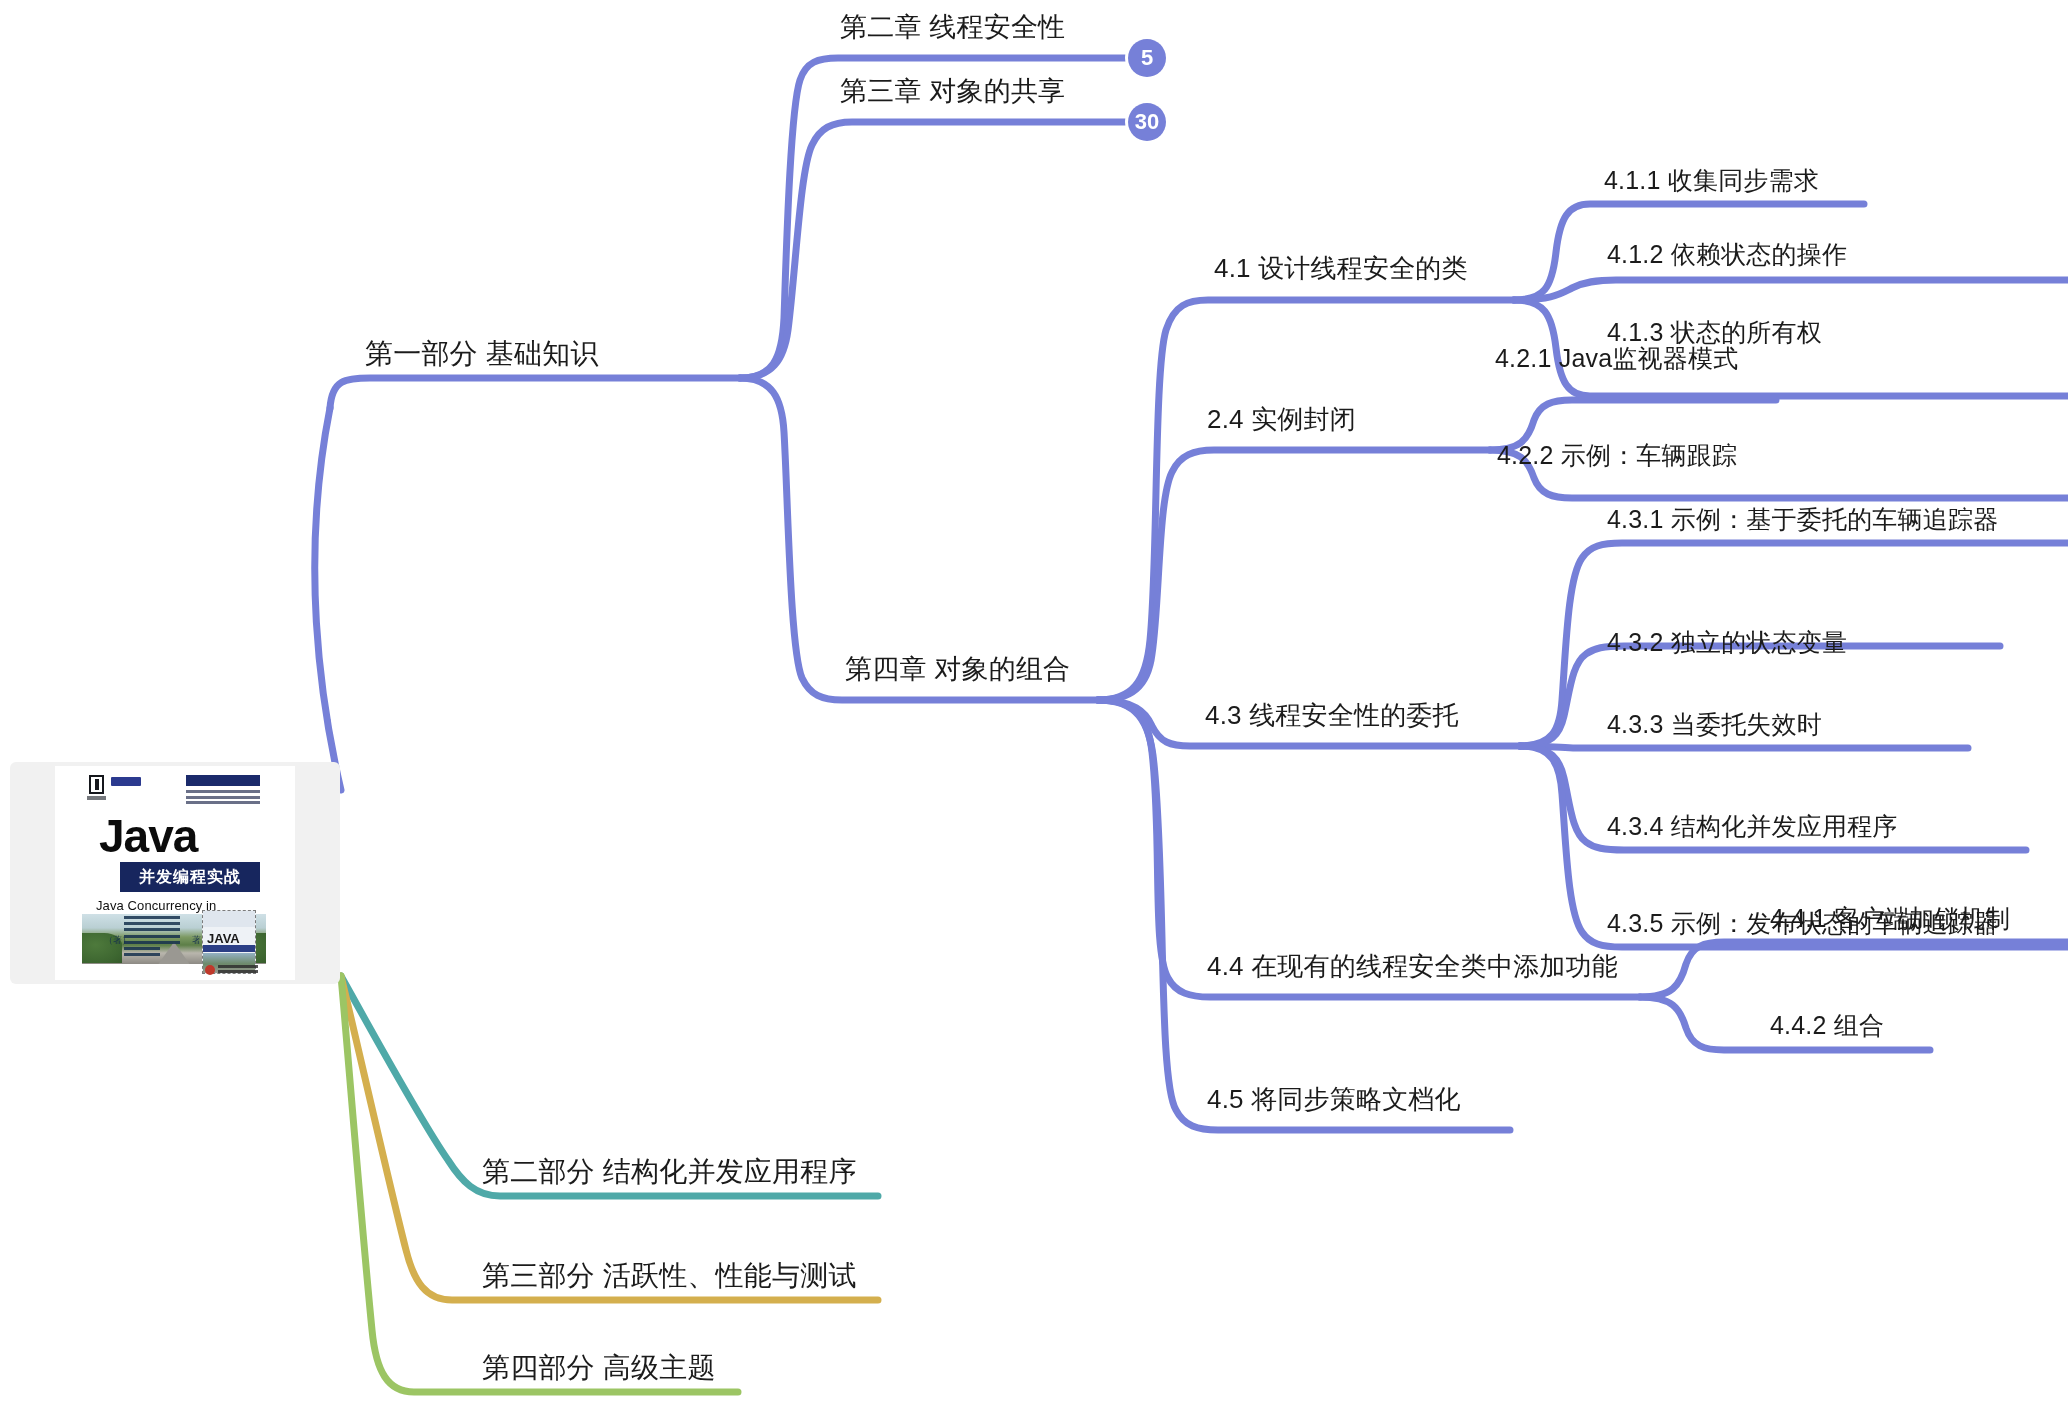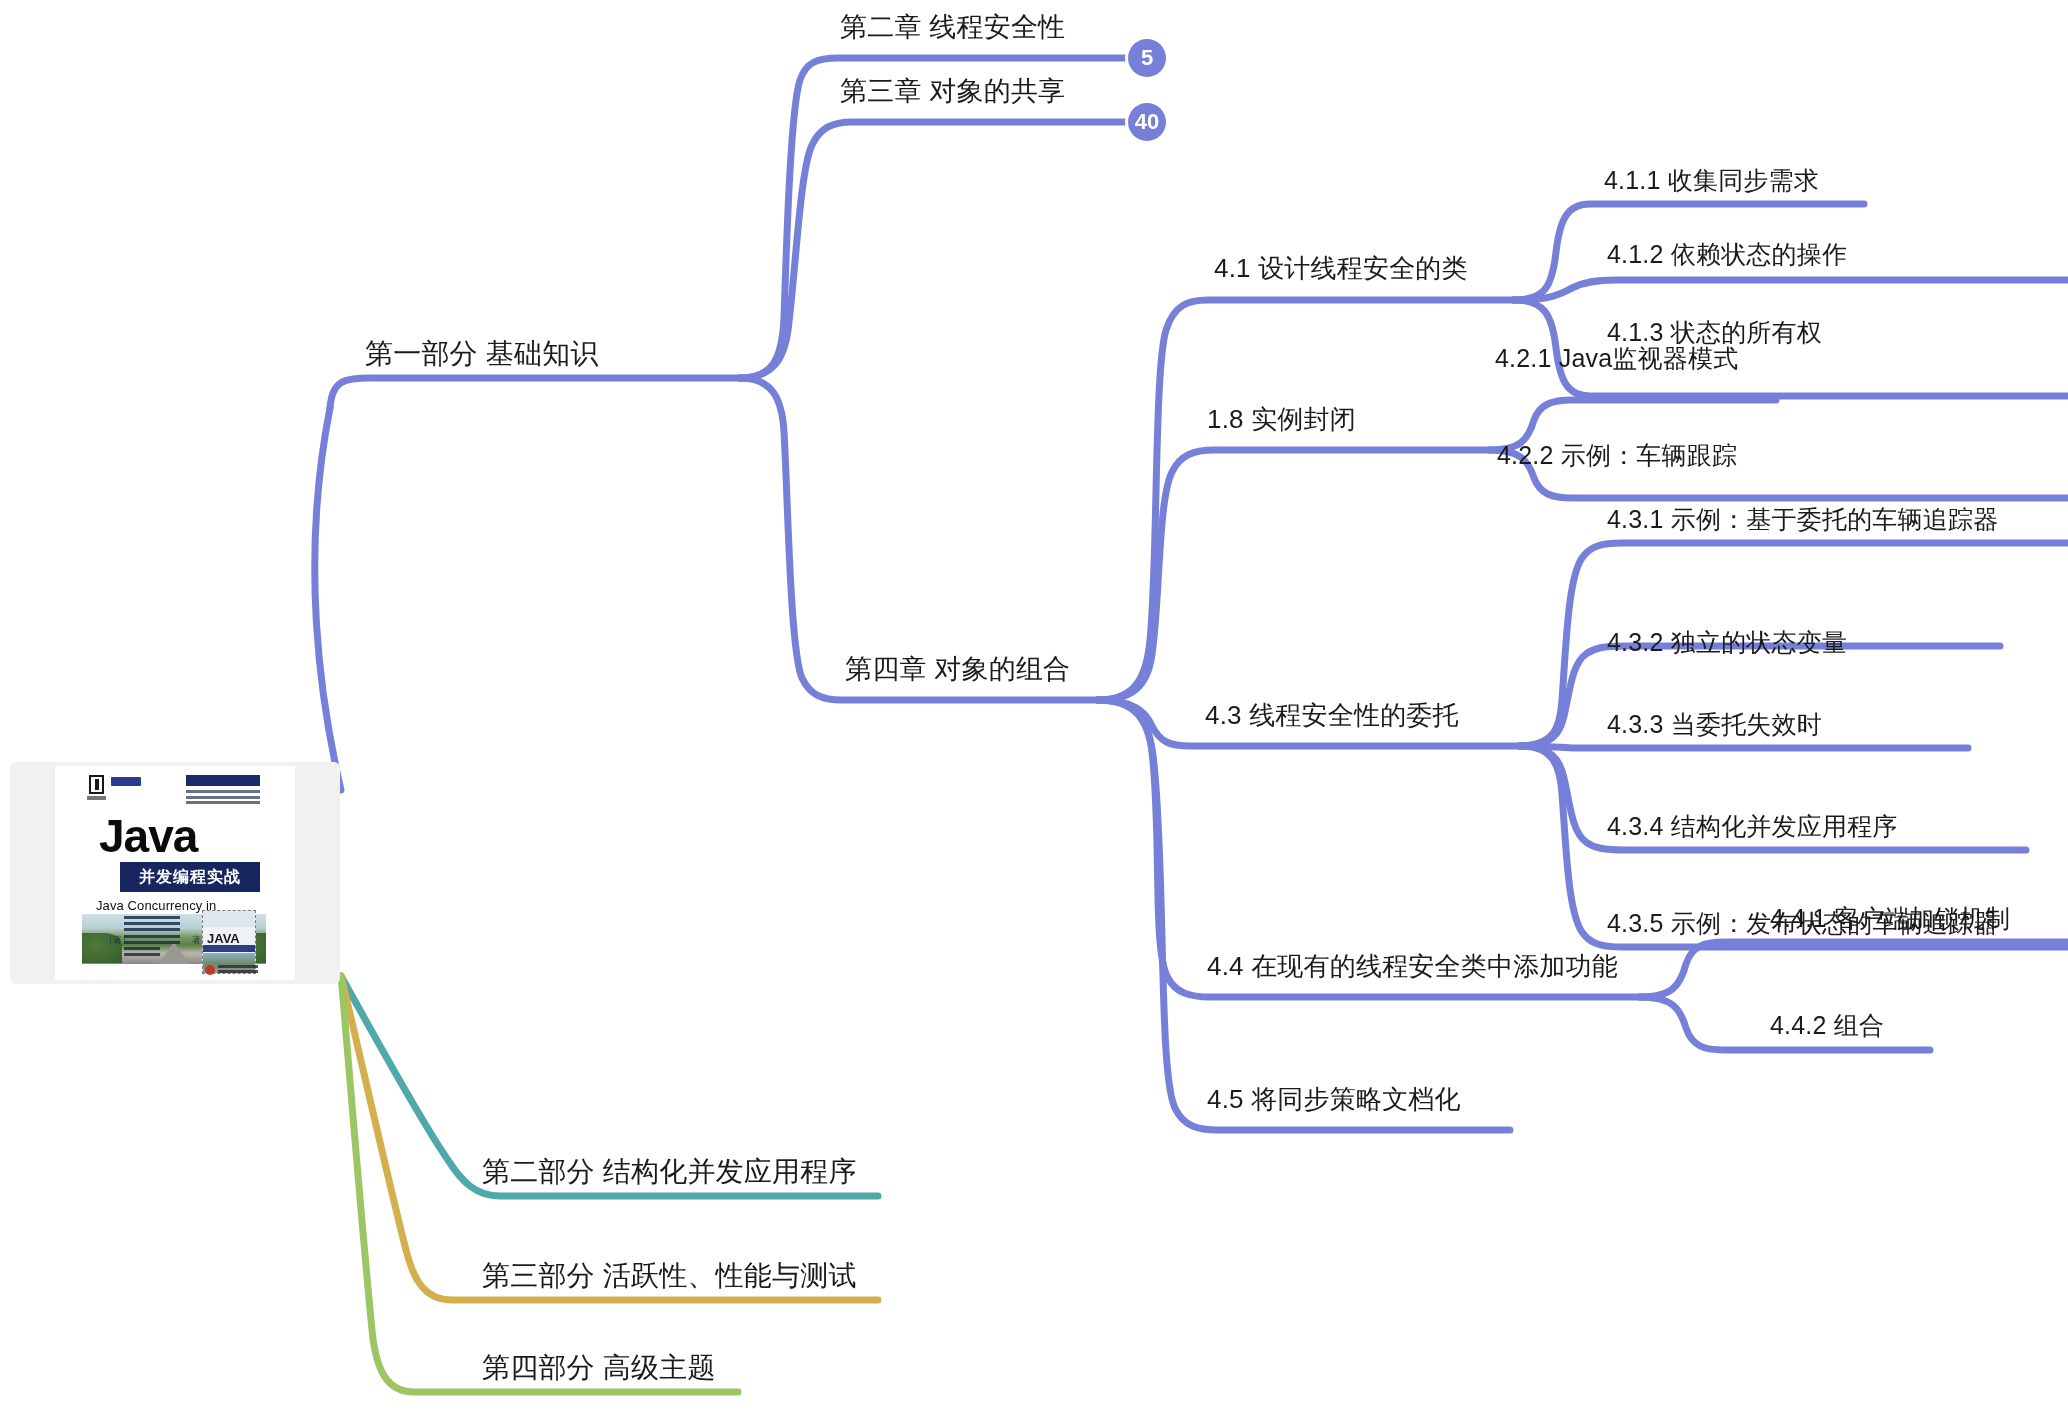--- a/index.html
+++ b/index.html
@@ -376,30 +376,30 @@
       </div>
     </div>
   </div>
 
   <div class="node-label lvl1" style="left:365px; top:340px;">第一部分  基础知识</div>
 
   <div class="node-label lvl2" style="left:840px; top:14px;">第二章 线程安全性</div>
   <div class="badge" style="left:1128px; top:39px;">5</div>
 
   <div class="node-label lvl2" style="left:840px; top:78px;">第三章 对象的共享</div>
-  <div class="badge" style="left:1128px; top:103px;">40</div>
+  <div class="badge" style="left:1128px; top:103px;">30</div>
 
   <div class="node-label lvl2" style="left:845px; top:656px;">第四章 对象的组合</div>
 
   <div class="node-label lvl3" style="left:1214px; top:255px;">4.1 设计线程安全的类</div>
   <div class="node-label lvl4" style="left:1604px; top:168px;">4.1.1 收集同步需求</div>
   <div class="node-label lvl4" style="left:1607px; top:242px;">4.1.2 依赖状态的操作</div>
   <div class="node-label lvl4" style="left:1607px; top:320px;">4.1.3 状态的所有权</div>
 
-  <div class="node-label lvl3" style="left:1207px; top:406px;">1.8 实例封闭</div>
+  <div class="node-label lvl3" style="left:1207px; top:406px;">2.4 实例封闭</div>
   <div class="node-label lvl4" style="left:1495px; top:346px;">4.2.1 Java监视器模式</div>
   <div class="node-label lvl4" style="left:1497px; top:443px;">4.2.2 示例：车辆跟踪</div>
 
   <div class="node-label lvl3" style="left:1205px; top:702px;">4.3 线程安全性的委托</div>
   <div class="node-label lvl4" style="left:1607px; top:507px;">4.3.1 示例：基于委托的车辆追踪器</div>
   <div class="node-label lvl4" style="left:1607px; top:610px;margin-top:20px;">4.3.2 独立的状态变量</div>
   <div class="node-label lvl4" style="left:1607px; top:712px;">4.3.3 当委托失效时</div>
   <div class="node-label lvl4" style="left:1607px; top:814px;">4.3.4 结构化并发应用程序</div>
   <div class="node-label lvl4" style="left:1607px; top:911px;">4.3.5 示例：发布状态的车辆追踪器</div>
 

